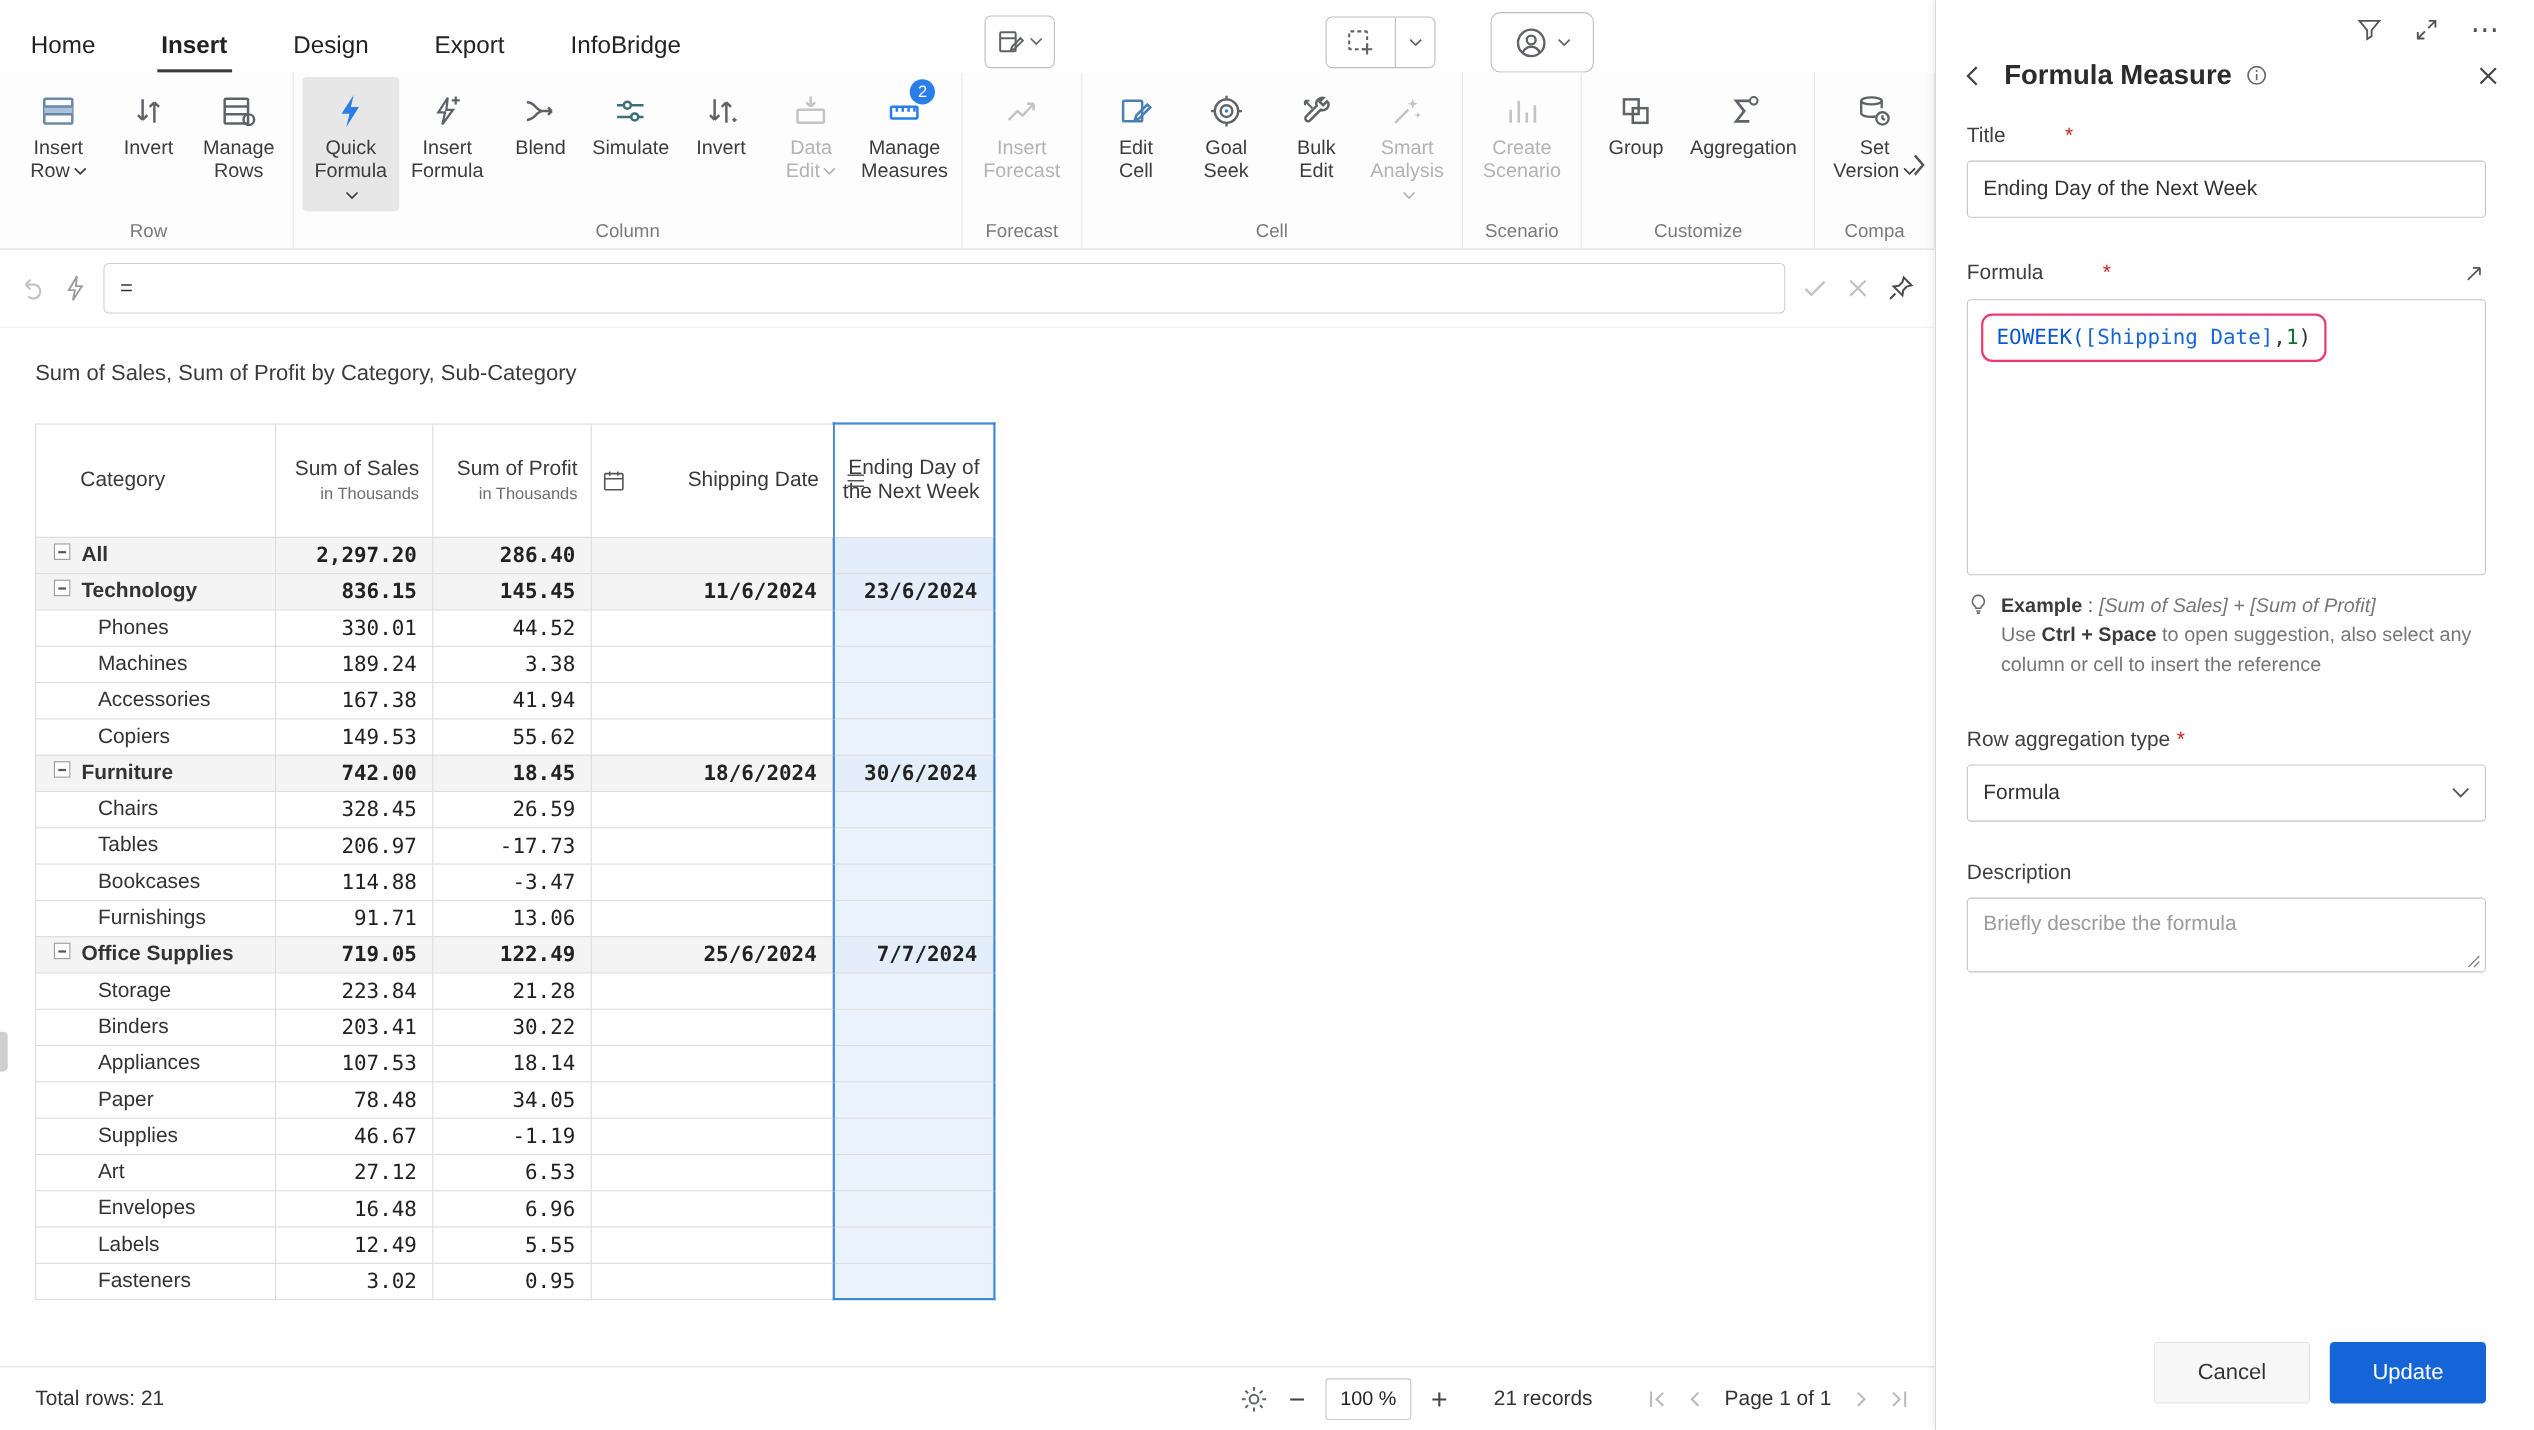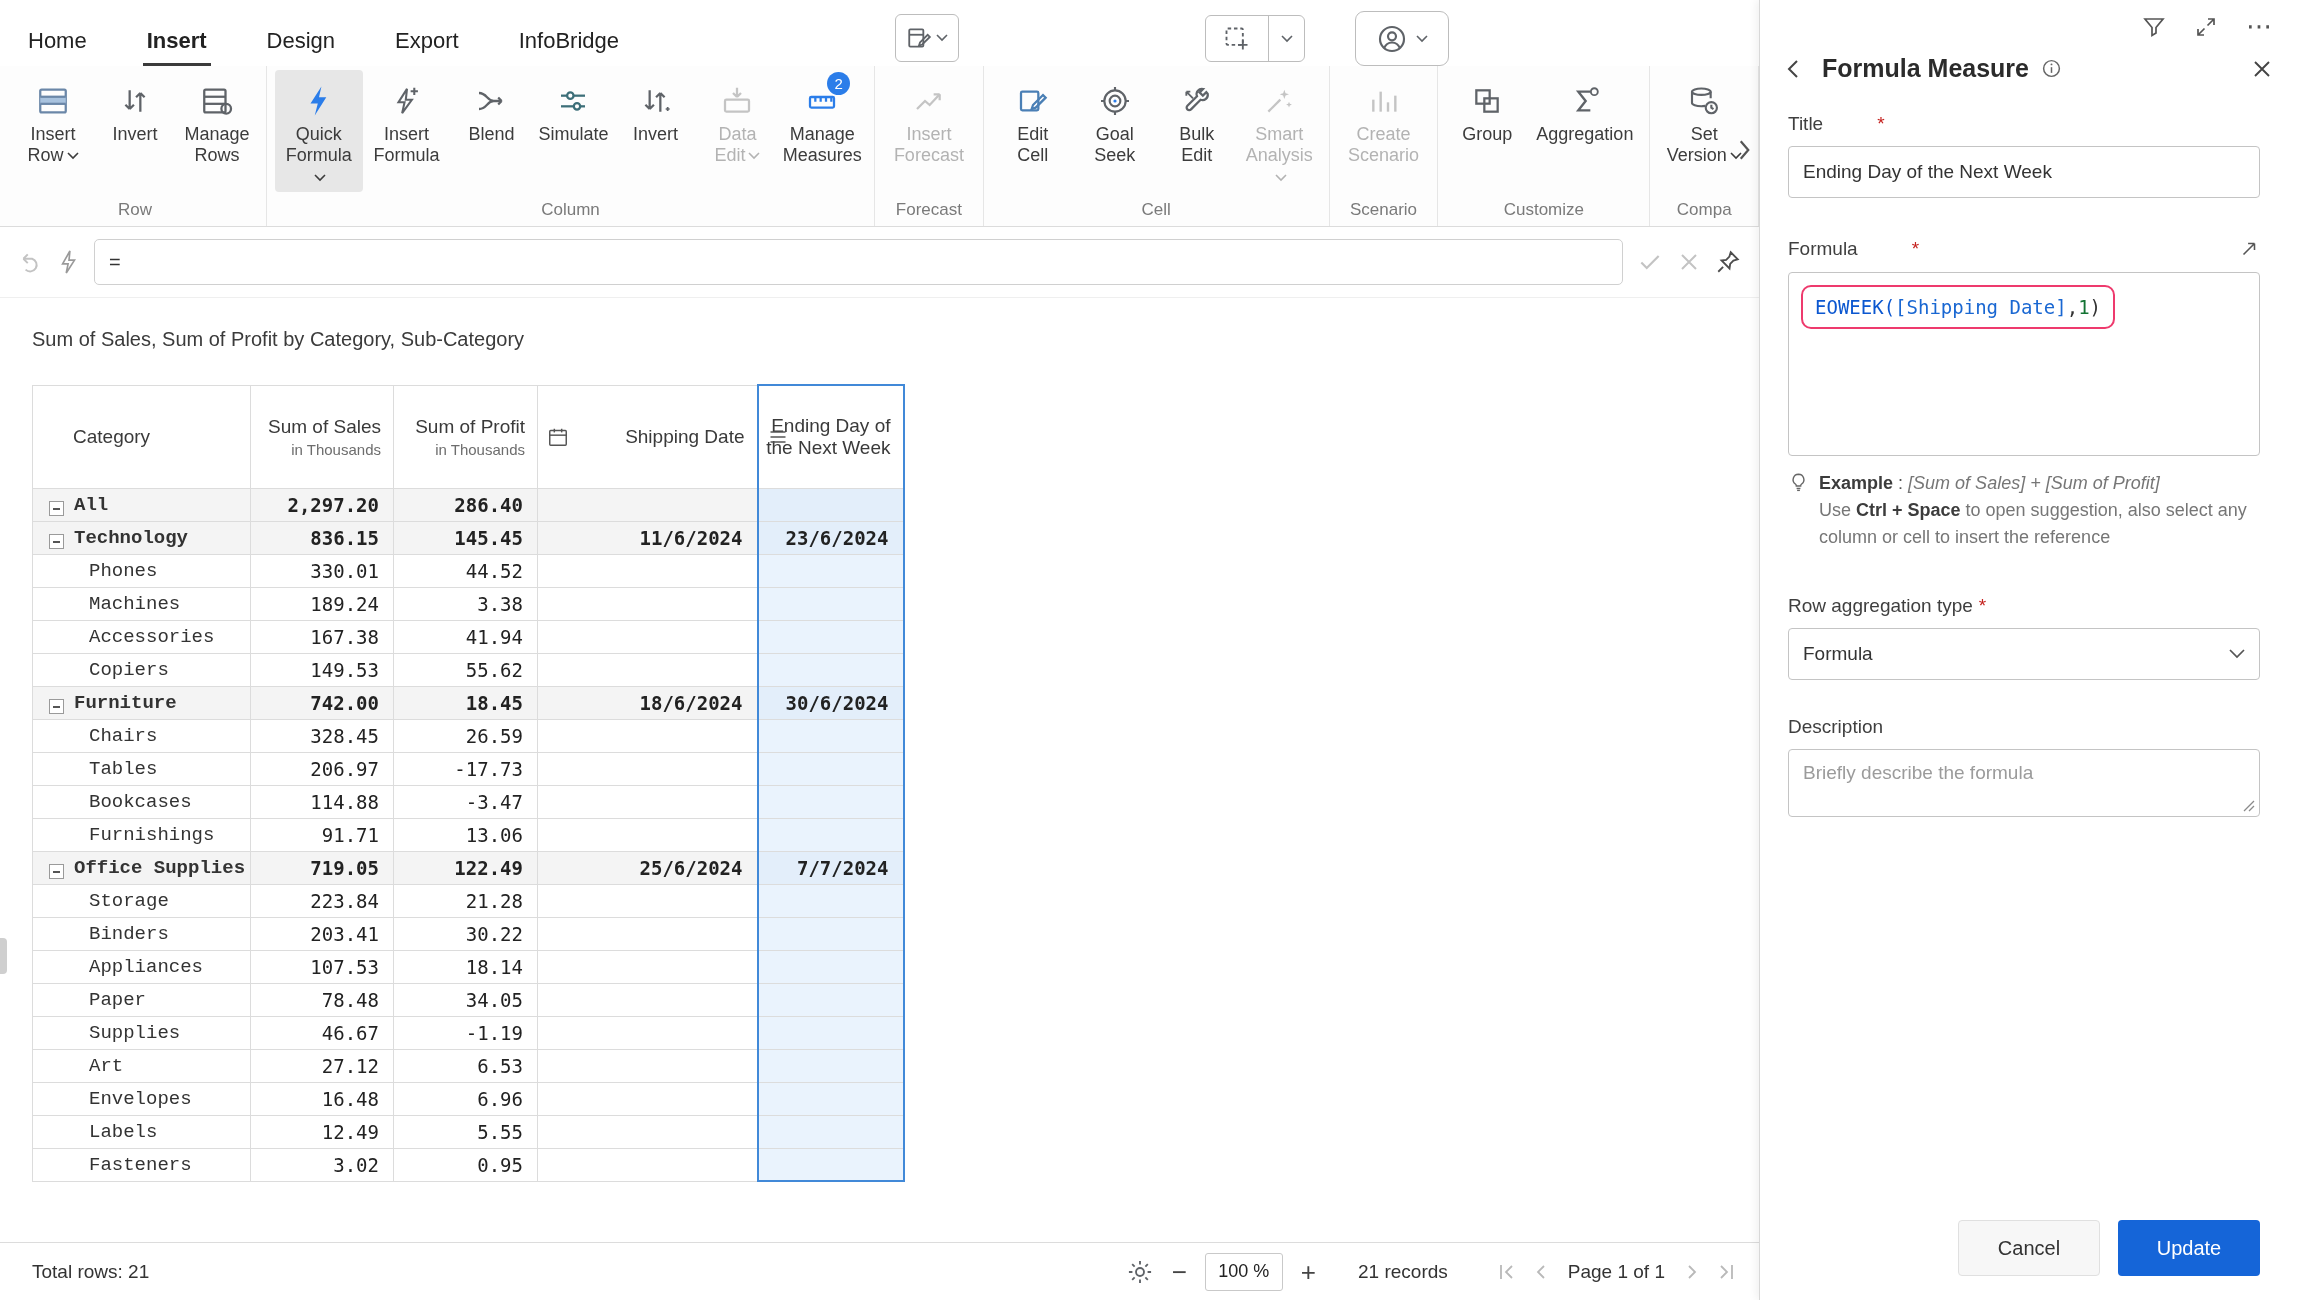--- a/index.html
+++ b/index.html
@@ -57,21 +57,21 @@
   .h-sub { display:block; font-size:15px; color:#6d6d6d; margin-top:3px; }
   th.h-icon-rel { position:relative; }
   .hicon { position:absolute; left:9px; top:50%; transform:translateY(-50%); color:#555; }
   th.h-sel { background:#dcebfa; border-top:2px solid var(--selection,#4189d8); border-left:2px solid var(--selection,#4189d8); border-right:2px solid var(--selection,#4189d8); }
   .pivot tbody td { height:33px; font-size:19px; }
   td.c-num { text-align:right; padding-right:14px; font-family:"DejaVu Sans Mono",monospace; font-size:17px; color:#222; }
   td.c-sel { border-left:2px solid var(--selection,#4189d8); border-right:2px solid var(--selection,#4189d8); background:#eaf3fd; }
   .pivot tbody tr:last-child td.c-sel { border-bottom:2px solid var(--selection,#4189d8); }
   .row-group { background:#f4f4f4; font-weight:700; }
   .row-group td.c-sel { background:#e3eefa; }
-  .cat-inner { display:flex; align-items:flex-end; gap:10px; padding-left:16px;font-family:Liberation Mono, monospace; }
+  .cat-inner { display:flex; align-items:flex-start; gap:10px; padding-left:16px; }
   .row-child .cat-inner { padding-left:56px; }
   .collapse-box { width:15px; height:15px; border:1px solid #9a9a9a; background:#fff; position:relative; flex:0 0 15px; }
   .collapse-box::after { content:""; position:absolute; left:3px; right:3px; top:6px; border-top:2px solid #555; }
   .row-label { white-space:nowrap; }
   .left-handle { position:absolute; left:0; top:640px; width:7px; height:36px; background:#cfcfcf; border-radius:0 4px 4px 0; }
 
   
   .statusbar { height:58px; border-top:1px solid #dcdcdc; display:flex; align-items:center; padding:0 16px 0 32px; font-size:19px; color:#333; background:#fff; }
   .sb-right { margin-left:auto; display:flex; align-items:center; }
   .sb-gap { width:18px; } .sb-gap-lg { width:42px; }
@@ -87,21 +87,21 @@
   .panel-title { margin-left:16px; font-size:25px; font-weight:600; color:#2b2b2b; }
   .panel-header .info { margin-left:12px; color:#666; }
   .panel-header .close { margin-left:auto; color:#444; }
   .panel-body { padding:0 44px 0 28px; flex:1; }
   .f-label { font-size:19px; color:#3f3f3f; margin:36px 0 11px; display:flex; align-items:center; }
   .f-label:first-child { margin-top:30px;gap:48px; }
   .req { color:#c5221f; margin-left:6px; }
   .f-input { width:100%; height:52px; border:1px solid #c4c4c4; border-radius:4px; font-size:19px; color:#333; padding:0 14px; font-family:"Liberation Sans",sans-serif; outline:none; }
   .label-row { display:flex; align-items:center; justify-content:space-between; margin-top:40px; }
   .label-row .f-label { margin:0; }
-  .formula-box { margin-top:12px; border:1px solid #c4c4c4; border-radius:4px; height:184px; padding:12px; }
+  .formula-box { margin-top:12px; border:1px solid #c4c4c4; border-radius:4px; height:251px; padding:12px; }
   .formula-highlight { display:inline-block; border:2px solid var(--highlight,#ee3a6d); border-radius:10px; padding:9px 12px; font-family:"DejaVu Sans Mono",monospace; font-size:19px; white-space:nowrap; }
   .tk-func { color:#0b57d0; } .tk-col { color:#1967d2; } .tk-num { color:#137333; } .tk-plain { color:#333; }
   .example-row { display:flex; gap:10px; margin-top:14px; align-items:flex-start; }
   .example-row .txt { font-size:18px; color:#555; line-height:1.5; }
   .ex-label { font-weight:700; color:#3c3c3c; }
   .ex-value { font-style:italic; color:#767676; }
   .hint { font-size:18px; color:#767676; }
   .hint b { color:#3c3c3c; }
   .select-box { margin-top:0; height:52px; border:1px solid #c4c4c4; border-radius:4px; display:flex; align-items:center; justify-content:space-between; padding:0 14px; font-size:19px; color:#333; }
   .select-box .chev { color:#555; }

